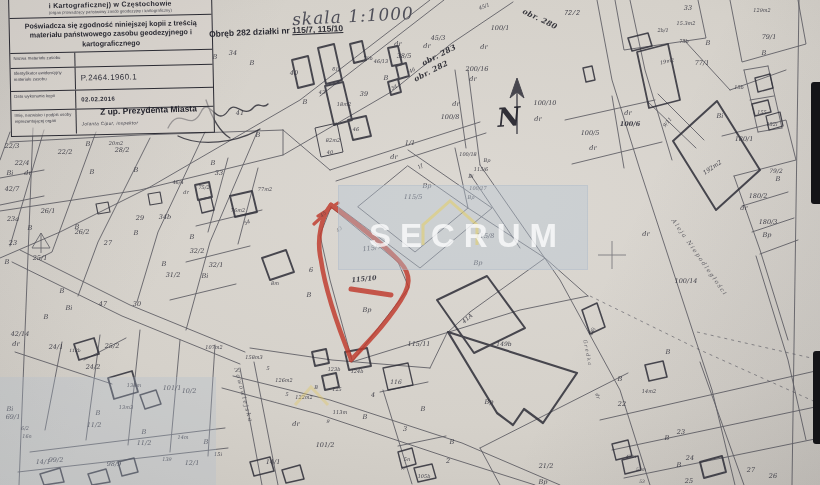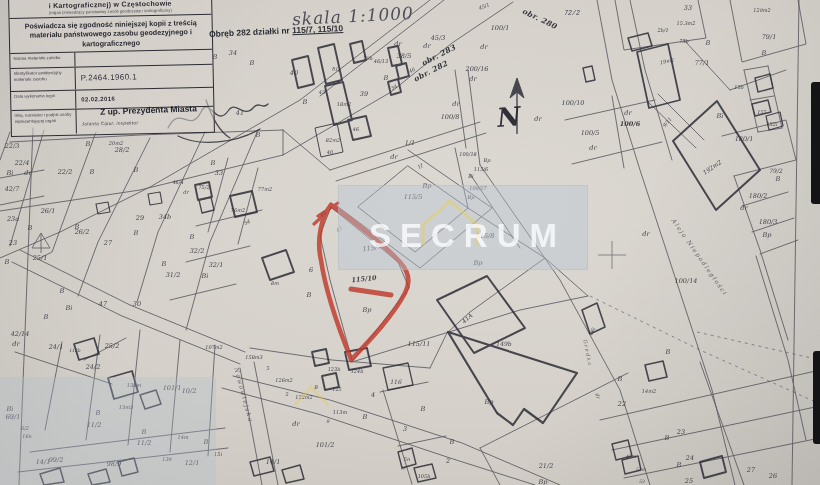--- a/index.html
+++ b/index.html
@@ -242,21 +242,21 @@
       <span class="mlabel" style="left: 412px; top: 70px; font-size: 5px; transform: translate(-50%, -50%) rotate(-30deg);">46</span>
       <span class="mlabel obr" style="left: 540px; top: 19px; transform: translate(-50%, -50%) rotate(26deg);">obr. 280</span>
       <span class="mlabel" style="left: 484px; top: 6px; font-size: 5px; transform: translate(-50%, -50%) rotate(-20deg);">45/1</span>
       <span class="mlabel" style="left: 500px; top: 28px; transform: translate(-50%, -50%) rotate(0deg);">100/1</span>
       <span class="mlabel" style="left: 484px; top: 47px; transform: translate(-50%, -50%) rotate(0deg);">dr</span>
       <span class="mlabel" style="left: 572px; top: 13px; transform: translate(-50%, -50%) rotate(0deg); font-family: Liberation Mono, monospace;">72/2</span>
       <span class="mlabel" style="left: 477px; top: 69px; transform: translate(-50%, -50%) rotate(0deg);">200/16</span>
       <span class="mlabel" style="left: 473px; top: 79px; transform: translate(-50%, -50%) rotate(0deg);">dr</span>
       <span class="mlabel" style="left: 450px; top: 117px; transform: translate(-50%, -50%) rotate(0deg);">100/8</span>
       <span class="mlabel" style="left: 456px; top: 104px; transform: translate(-50%, -50%) rotate(0deg);">dr</span>
-      <span class="mlabel" style="left: 573px; top: 103px; transform: translate(-50%, -50%) rotate(0deg);">100/10</span>
+      <span class="mlabel" style="left: 545px; top: 103px; transform: translate(-50%, -50%) rotate(0deg);">100/10</span>
       <span class="mlabel" style="left: 538px; top: 119px; transform: translate(-50%, -50%) rotate(0deg);">dr</span>
       <span class="mlabel" style="left: 410px; top: 143px; transform: translate(-50%, -50%) rotate(0deg);">1/1</span>
       <span class="mlabel" style="left: 394px; top: 157px; transform: translate(-50%, -50%) rotate(0deg);">dr</span>
       <span class="mlabel" style="left: 420px; top: 166px; font-size: 5px; transform: translate(-50%, -50%) rotate(-30deg);">1f</span>
       <span class="mlabel" style="left: 688px; top: 8px; transform: translate(-50%, -50%) rotate(0deg);">33</span>
       <span class="mlabel" style="left: 686px; top: 23px; font-size: 5px; transform: translate(-50%, -50%) rotate(0deg);">15.3m2</span>
       <span class="mlabel" style="left: 762px; top: 10px; font-size: 5px; transform: translate(-50%, -50%) rotate(0deg);">129m2</span>
       <span class="mlabel" style="left: 663px; top: 30px; font-size: 5px; transform: translate(-50%, -50%) rotate(0deg);">2b/1</span>
       <span class="mlabel" style="left: 684px; top: 41px; font-size: 5px; transform: translate(-50%, -50%) rotate(0deg);">75b</span>
       <span class="mlabel" style="left: 708px; top: 43px; transform: translate(-50%, -50%) rotate(0deg);">B</span>
@@ -299,21 +299,21 @@
       <span class="mlabel bold" style="left: 364px; top: 279px; transform: translate(-50%, -50%) rotate(-6deg);">115/10</span>
       <span class="mlabel" style="left: 367px; top: 310px; transform: translate(-50%, -50%) rotate(0deg);">Bp</span>
       <span class="mlabel faint" style="left: 323px; top: 214px; font-size: 5px; transform: translate(-50%, -50%) rotate(-40deg);">45</span>
       <span class="mlabel faint" style="left: 339px; top: 229px; font-size: 5px; transform: translate(-50%, -50%) rotate(-40deg);">43</span>
       <span class="mlabel" style="left: 311px; top: 270px; transform: translate(-50%, -50%) rotate(0deg);">6</span>
       <span class="mlabel" style="left: 309px; top: 295px; transform: translate(-50%, -50%) rotate(0deg);">B</span>
       <span class="mlabel" style="left: 419px; top: 344px; transform: translate(-50%, -50%) rotate(0deg);">115/11</span>
       <span class="mlabel" style="left: 467px; top: 318px; font-size: 6px; transform: translate(-50%, -50%) rotate(-40deg);">41A</span>
       <span class="mlabel" style="left: 504px; top: 343px; font-size: 6px; transform: translate(-50%, -50%) rotate(0deg);">149b</span>
       <span class="mlabel" style="left: 12px; top: 146px; transform: translate(-50%, -50%) rotate(0deg);">22/3</span>
-      <span class="mlabel" style="left: 65px; top: 152px; transform: translate(-50%, -50%) rotate(0deg); margin-top: 20px;">22/2</span>
+      <span class="mlabel" style="left: 65px; top: 152px; transform: translate(-50%, -50%) rotate(0deg);">22/2</span>
       <span class="mlabel" style="left: 22px; top: 163px; transform: translate(-50%, -50%) rotate(0deg);">22/4</span>
       <span class="mlabel" style="left: 28px; top: 173px; transform: translate(-50%, -50%) rotate(0deg);">dr</span>
       <span class="mlabel" style="left: 10px; top: 173px; transform: translate(-50%, -50%) rotate(0deg);">Bi</span>
       <span class="mlabel" style="left: 12px; top: 189px; transform: translate(-50%, -50%) rotate(0deg);">42/7</span>
       <span class="mlabel" style="left: 48px; top: 211px; transform: translate(-50%, -50%) rotate(0deg);">26/1</span>
       <span class="mlabel" style="left: 13px; top: 219px; transform: translate(-50%, -50%) rotate(0deg);">23a</span>
       <span class="mlabel" style="left: 30px; top: 228px; transform: translate(-50%, -50%) rotate(0deg);">B</span>
       <span class="mlabel" style="left: 77px; top: 227px; transform: translate(-50%, -50%) rotate(0deg);">B</span>
       <span class="mlabel" style="left: 82px; top: 232px; transform: translate(-50%, -50%) rotate(0deg);">26/2</span>
       <span class="mlabel" style="left: 13px; top: 243px; transform: translate(-50%, -50%) rotate(0deg);">23</span>

